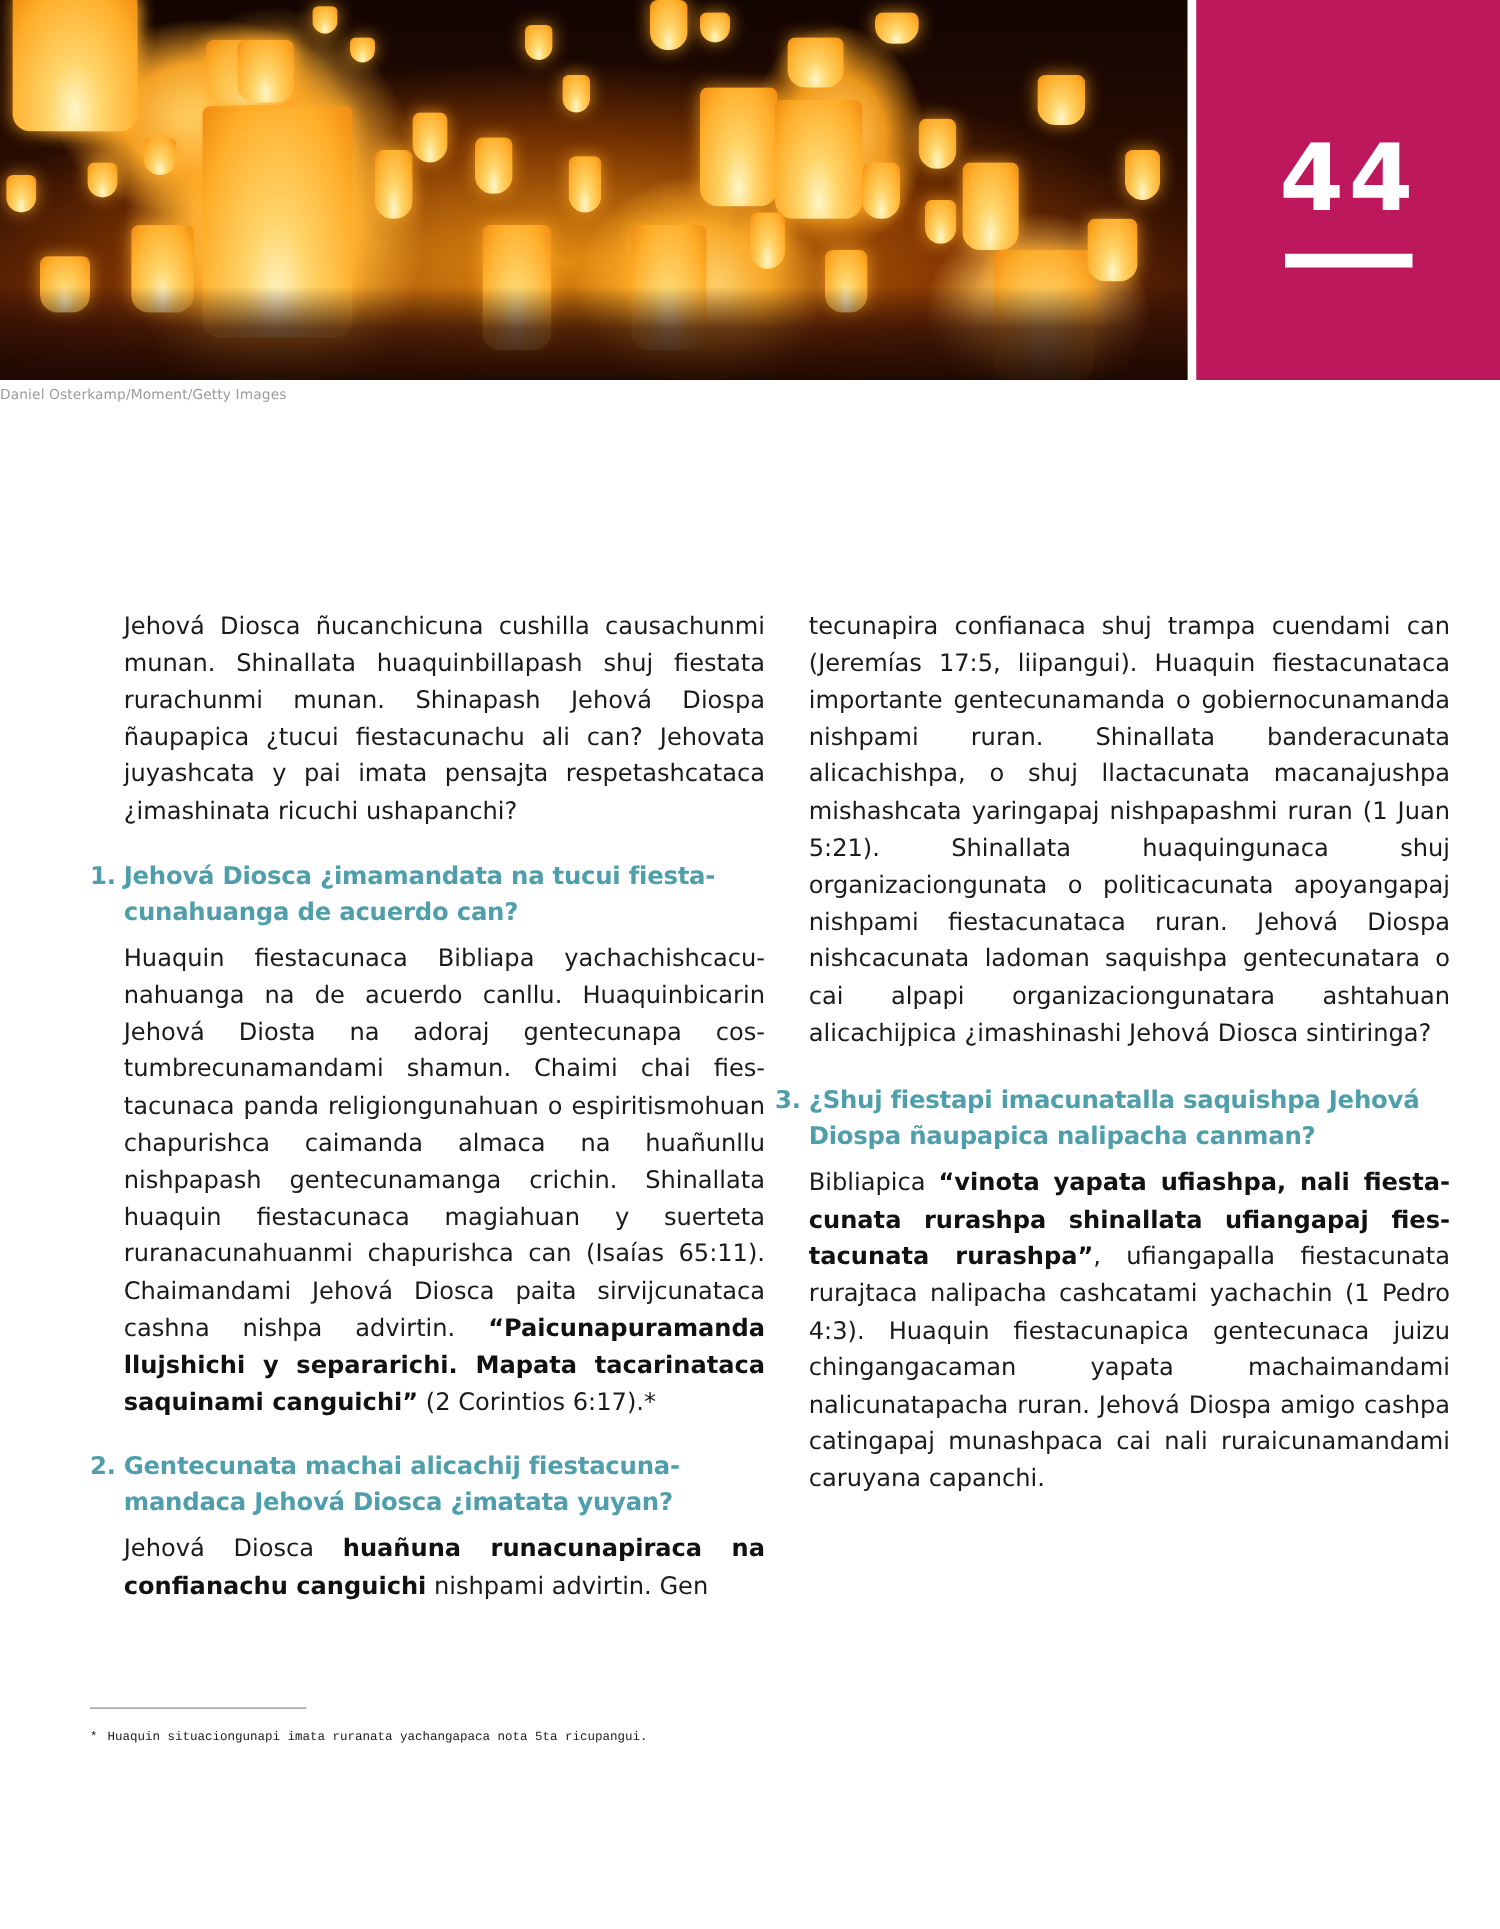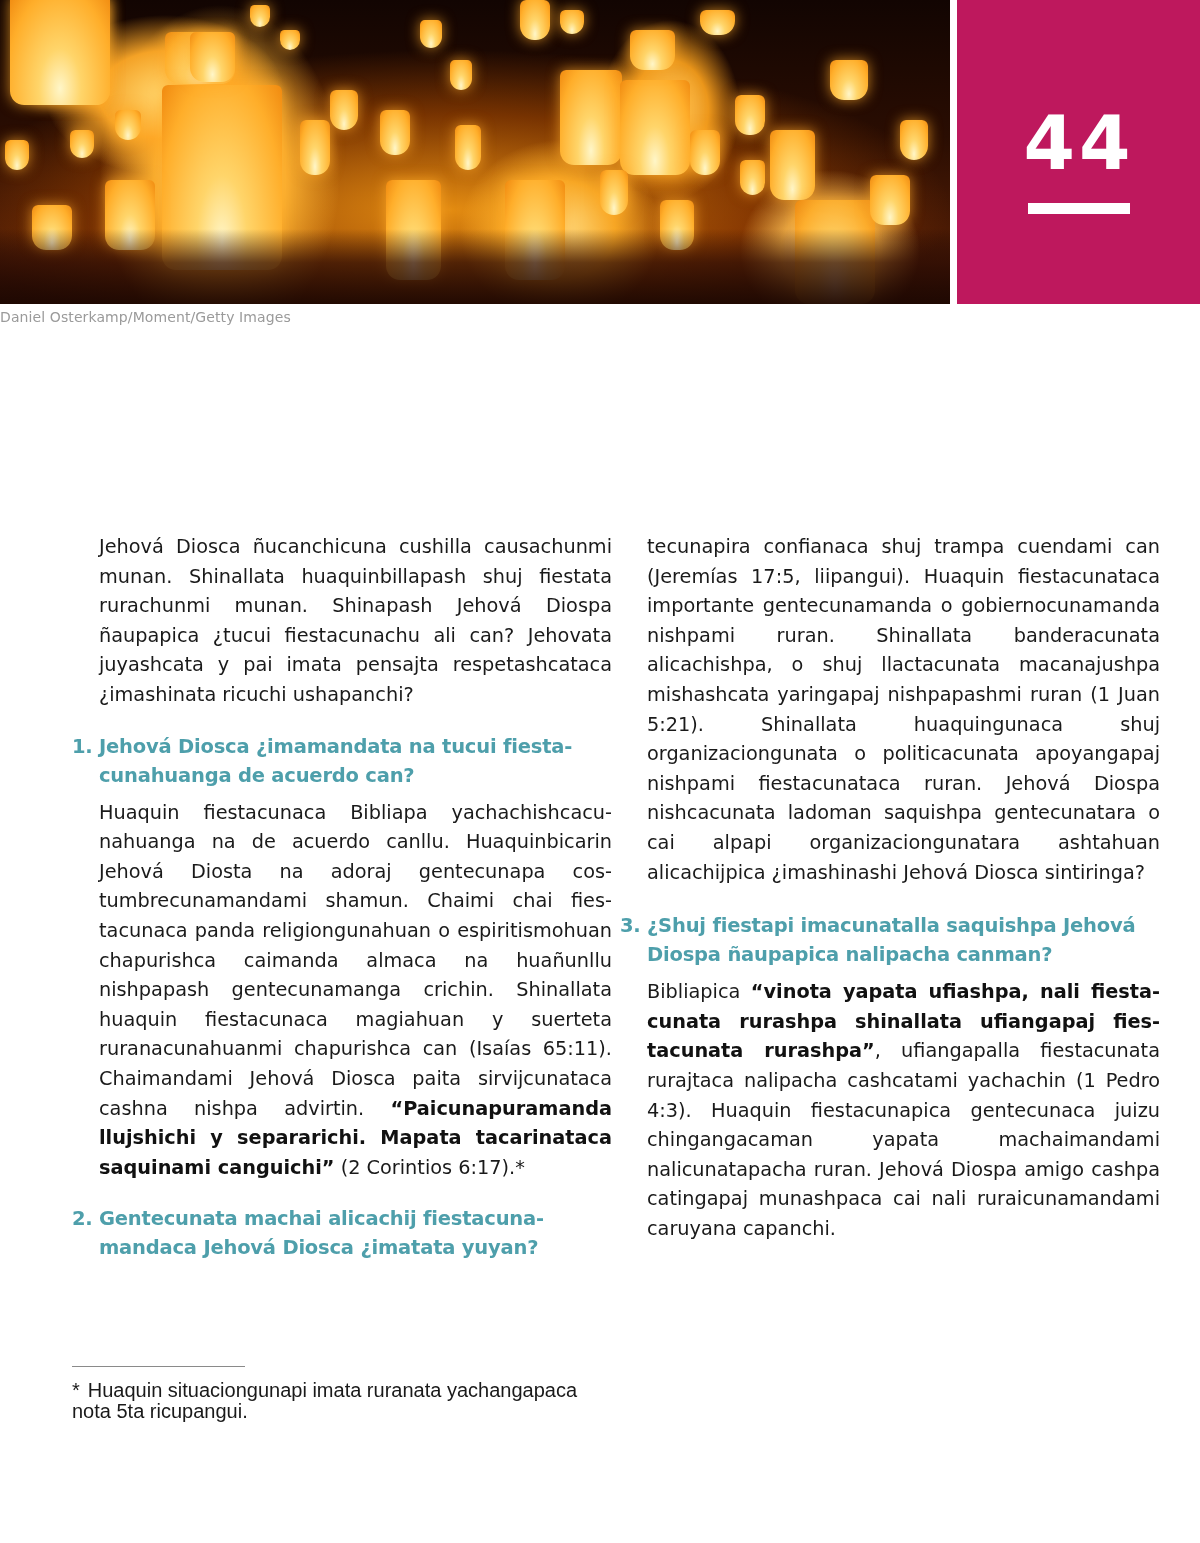--- a/index.html
+++ b/index.html
@@ -24,21 +24,21 @@
     background: radial-gradient(ellipse at 50% 85%, #fff6c8 0%, #ffd56a 30%, #ffae2a 75%, #f08a10 100%);
     box-shadow: 0 0 14px rgba(255,170,40,0.75);
   }
   .crowd {
     position: absolute; left: 0; bottom: 0; width: 950px; height: 75px;
     background: linear-gradient(180deg, rgba(40,12,4,0) 0%, rgba(50,15,5,0.75) 45%, rgba(30,8,2,0.95) 100%);
   }
 
   .photo-credit {
     position: absolute; left: 0; top: 309px;
-    font-family: "DejaVu Sans", sans-serif; font-size: 14px; color: #9a9a9a;
+    font-family: "DejaVu Sans", sans-serif; font-size: 11px; color: #9a9a9a;
     letter-spacing: 0.1px;
   }
 
   
   .badge {
     position: absolute; left: 957px; top: 0; width: 286px; height: 304px;
     background: #be185d;
   }
   .badge-number {
     position: absolute; left: 0; top: 98px; width: 205px; text-align: right;
@@ -53,21 +53,21 @@
 
   
   .title {
     position: absolute; left: 72px; top: 352px; width: 1000px;
     font-family: "DejaVu Sans", sans-serif; font-weight: bold;
     font-size: 44px; line-height: 56px; color: #000000;
     letter-spacing: -0.6px;
   }
 
   
-  .col { position: absolute; top: 532px; width: 540px; }
+  .col { position: absolute; top: 486px; width: 540px; }
   .col-left { left: 72px; }
   .col-right { left: 620px; }
 
   .para {
     margin-left: 27px;
     font-family: "DejaVu Sans", sans-serif; font-size: 19.3px; line-height: 29.6px;
     text-align: justify; color: #1a1a1a; hyphens: manual;
   }
   .para b { font-weight: bold; color: #111; }
 
@@ -77,21 +77,21 @@
     line-height: 29px; color: #4e9fab; letter-spacing: -0.2px;
   }
   .q-num { width: 27px; flex: 0 0 27px; }
   .q-text { flex: 1; }
 
   .footnote-rule {
     position: absolute; left: 72px; top: 1366px; width: 173px; height: 1px; background: #8a8a8a;
   }
   .footnote {
     position: absolute; left: 72px; top: 1380px; width: 520px;
-    font-family: Liberation Sans, sans-serif; font-size: 20px; line-height: 21px; color: #1a1a1a;
+    font-family: Liberation Mono, monospace; font-size: 10px; line-height: 21px; color: #1a1a1a;
   }
   .footnote .star { margin-right: 8px; }
 </style>
 </head>
 <body>
 
 <div class="photo" title="Sky lanterns released at night above a crowd">
   <div class="lantern" style="left:30px;top:0px;width:80px;height:105px;"></div>
   <div class="lantern" style="left:165px;top:32px;width:70px;height:52px;opacity:.95"></div>
   <div class="lantern" style="left:10px;top:-5px;width:100px;height:110px;"></div>
@@ -150,20 +150,21 @@
   <div class="q">
     <span class="q-num">1.</span>
     <span class="q-text">Jehová Diosca ¿imamandata na tucui fiesta­cunahuanga de acuerdo can?</span>
   </div>
   <p class="para"><span>Huaquin fiestacunaca Bibliapa yachachishcacu­nahuanga na de acuerdo canllu. Huaquinbicarin Jehová Diosta na adoraj gentecunapa cos­tumbrecunamandami shamun. Chaimi chai fies­tacunaca panda religiongunahuan o espiri­tismohuan chapurishca caimanda almaca na huañunllu nishpapash gentecunamanga crichin. Shinallata huaquin fiestacunaca magiahuan y suerteta ruranacunahuanmi chapurishca can (Isaías 65:11). Chaimandami Jehová Diosca paita sirvijcunataca cashna nishpa advirtin. </span><b>“Paicunapuramanda llujshichi y separarichi. Mapata tacarinataca saquinami canguichi”</b><span> (2 Corintios 6:17).*</span></p>
 
   <div class="q">
     <span class="q-num">2.</span>
     <span class="q-text">Gentecunata machai alicachij fiestacuna­mandaca Jehová Diosca ¿imatata yuyan?</span>
   </div>
+  <p class="para"><span>Jehová Diosca </span><b>huañuna runacunapiraca na confianachu canguichi</b><span> nishpami advirtin. Gen­</span></p>
 </div>
 
 <div class="footnote-rule"></div>
 <p class="footnote"><span class="star">*</span><span>Huaquin situaciongunapi imata ruranata yachangapaca nota 5ta ricupangui.</span></p>
 
 <div class="col col-right">
   <p class="para">tecunapira confianaca shuj trampa cuendami can (Jeremías 17:5, liipangui). Huaquin fies­tacunataca importante gentecunamanda o go­biernocunamanda nishpami ruran. Shinallata banderacunata alicachishpa, o shuj llactacu­nata macanajushpa mishashcata yaringapaj nishpapashmi ruran (1 Juan 5:21). Shinallata huaquingunaca shuj organizaciongunata o poli­ticacunata apoyangapaj nishpami fiestacunata­ca ruran. Jehová Diospa nishcacunata ladoman saquishpa gentecunatara o cai alpapi organiza­ciongunatara ashtahuan alicachijpica ¿imashi­nashi Jehová Diosca sintiringa?</p>
 
   <div class="q" style="margin-top:24px;">
     <span class="q-num">3.</span>

